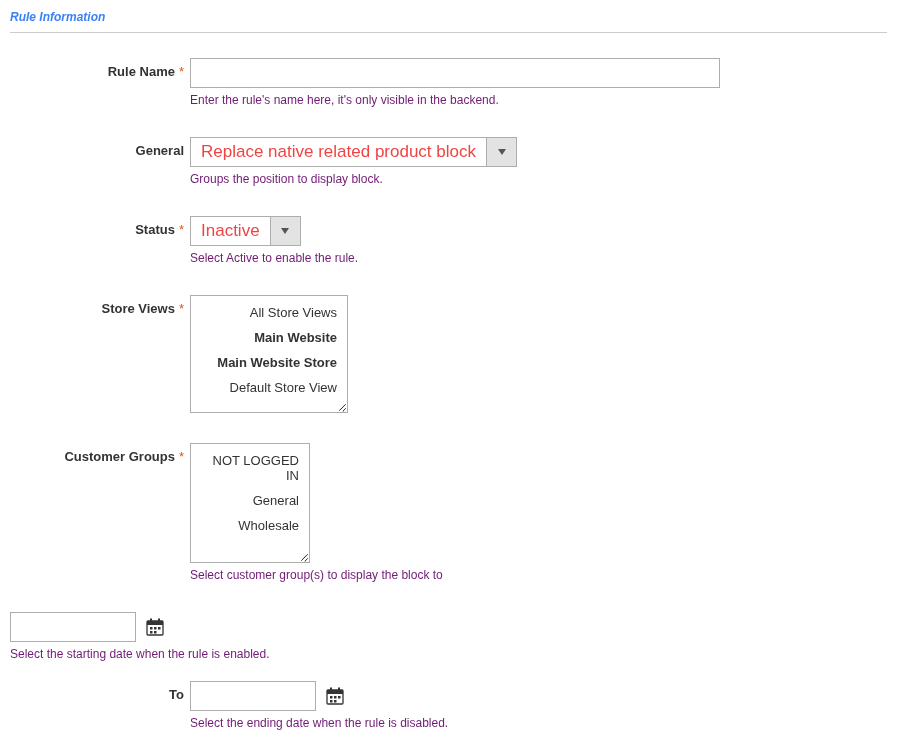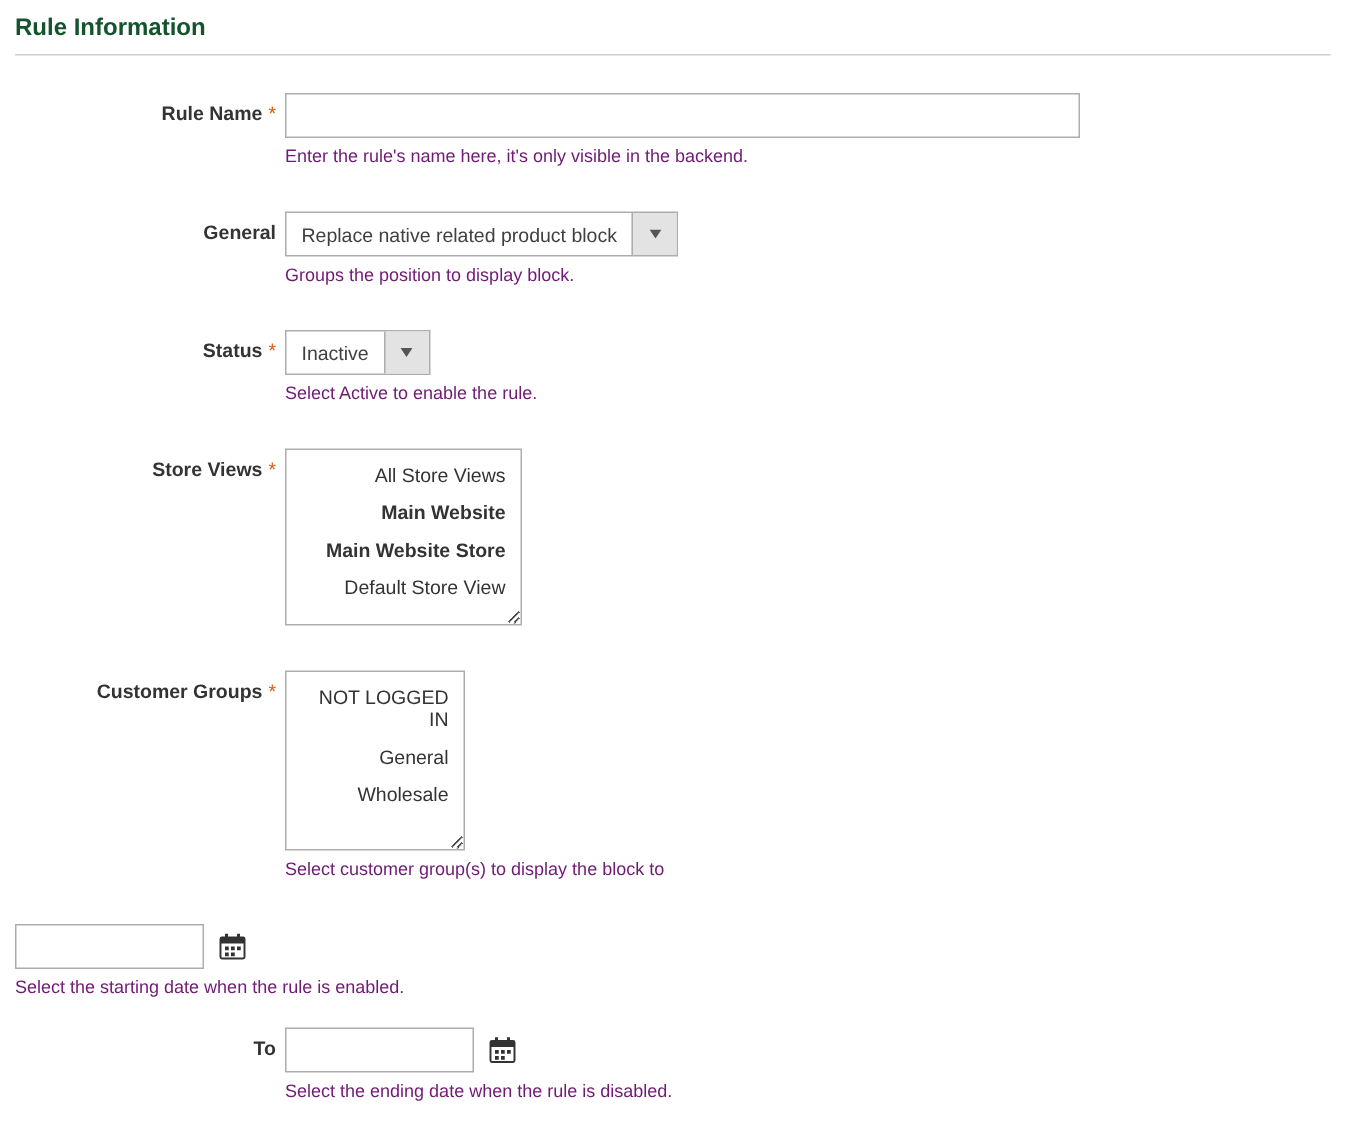--- a/index.html
+++ b/index.html
@@ -5,26 +5,27 @@
   * { box-sizing: border-box; }
   body {
     margin: 0;
     padding: 10px;
     font-family: Arial, Helvetica, sans-serif;
     font-size: 13px;
     color: #333;
     background: #fff;
   }
   .section-title {
-    font-size: 16px;
+    font-size: 12px;
     font-weight: 600;
-    color: #14532d;
+    color: #3b82f6;
     padding-bottom: 8px;
     border-bottom: 1px solid #ccc;
     margin-bottom: 25px;
+    font-style: italic;
   }
   .form-row {
     display: flex;
     margin-bottom: 30px;
     align-items: flex-start;
   }
   .form-row.tight { margin-bottom: 20px; }
   .label-col {
     width: 180px;
     text-align: right;
@@ -62,22 +63,22 @@
     display: inline-flex;
     align-items: stretch;
     border: 1px solid #adadad;
     background: #fff;
     height: 30px;
   }
   .select-wrap .sel-text {
     padding: 0 10px;
     display: flex;
     align-items: center;
-    font-size: 13px;
-    color: #404040;
+    font-size: 17px;
+    color: #ef4444;
   }
   .select-wrap .sel-btn {
     width: 30px;
     background: #e3e3e3;
     border-left: 1px solid #adadad;
     display: flex;
     align-items: center;
     justify-content: center;
   }
   .sel-btn svg { width: 8px; height: 6px; }

